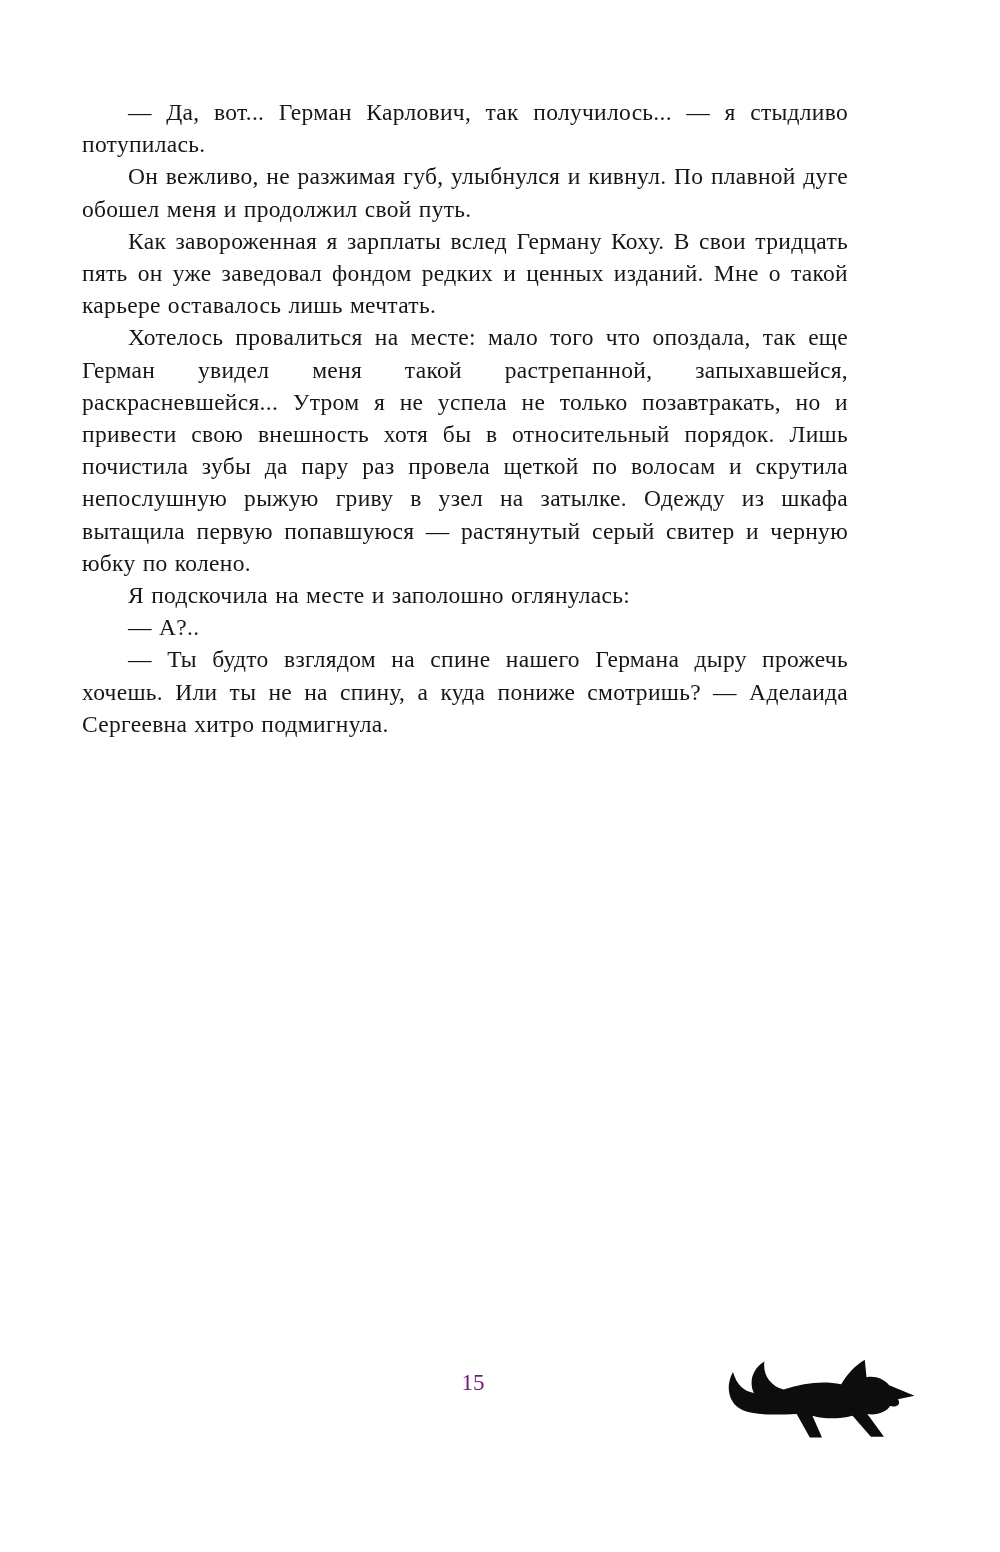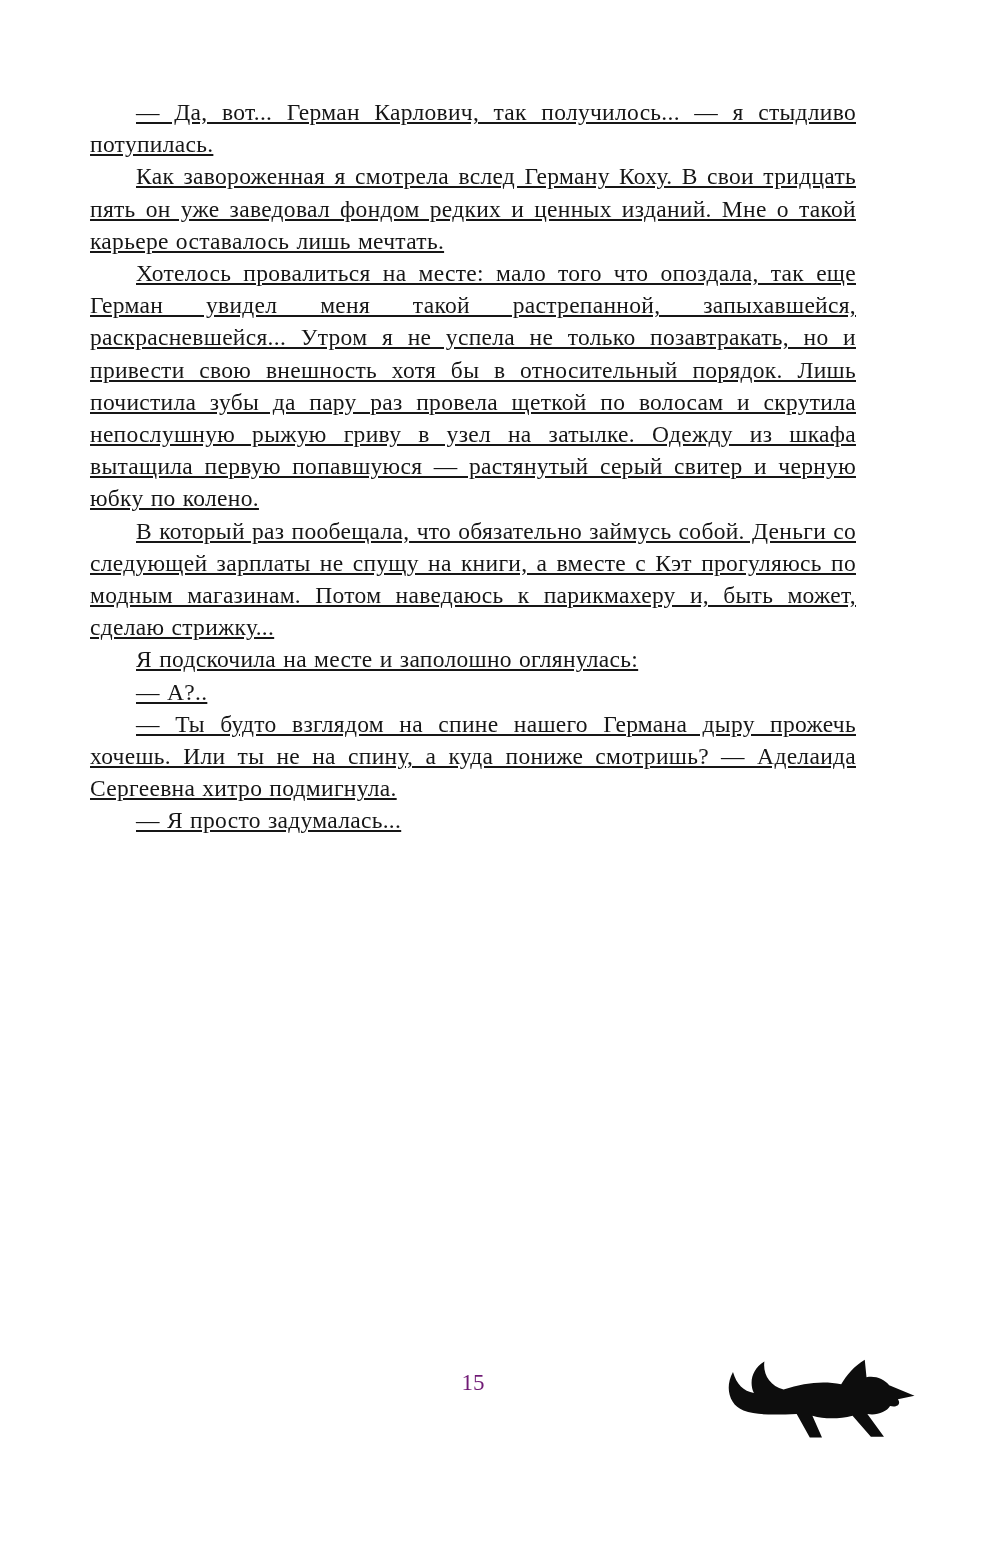--- a/index.html
+++ b/index.html
@@ -12,27 +12,26 @@
     width: 1000px;
     height: 1552px;
     background: #ffffff;
     overflow: hidden;
     font-family: "Liberation Serif", "DejaVu Serif", serif;
     color: #161616;
   }
   .text-block {
     position: absolute;
     top: 96px;
-    left: 90px;
+    left: 82px;
     width: 766px;
     text-align: justify;
     font-size: 23.5px;
     line-height: 32.2px;
     letter-spacing: 0.3px;
-    text-decoration: underline;
   }
   .text-block p {
     margin: 0;
     padding: 0;
     text-indent: 46px;
     word-spacing: 1px;
   }
   .page-number {
     position: absolute;
     top: 1370px;
@@ -55,27 +54,26 @@
     display: block;
   }
 </style>
 </head>
 <body>
 
 <div class="page">
 
   <div class="text-block">
     <p>— Да, вот... Герман Карлович, так получилось... — я стыдливо потупилась.</p>
-    <p>Как завороженная я смотрела вслед Герману Коху. В свои тридцать пять он уже заведовал фондом редких и ценных изданий. Мне о такой карьере оставалось лишь мечтать.</p>
+    <p>Он вежливо, не разжимая губ, улыбнулся и кивнул. По плавной дуге обошел меня и продолжил свой путь.</p>
+    <p>Как завороженная я зарплаты вслед Герману Коху. В свои тридцать пять он уже заведовал фондом редких и ценных изданий. Мне о такой карьере оставалось лишь мечтать.</p>
     <p>Хотелось провалиться на месте: мало того что опоздала, так еще Герман увидел меня такой растрепанной, запыхавшейся, раскрасневшейся... Утром я не успела не только позавтракать, но и привести свою внешность хотя бы в относительный порядок. Лишь почистила зубы да пару раз провела щеткой по волосам и скрутила непослушную рыжую гриву в узел на затылке. Одежду из шкафа вытащила первую попавшуюся — растянутый серый свитер и черную юбку по колено.</p>
-    <p>В который раз пообещала, что обязательно займусь собой. Деньги со следующей зарплаты не спущу на книги, а вместе с Кэт прогуляюсь по модным магазинам. Потом наведаюсь к парикмахеру и, быть может, сделаю стрижку...</p>
     <p>Я подскочила на месте и заполошно оглянулась:</p>
     <p>— А?..</p>
     <p>— Ты будто взглядом на спине нашего Германа дыру прожечь хочешь. Или ты не на спину, а куда пониже смотришь? — Аделаида Сергеевна хитро подмигнула.</p>
-    <p>— Я просто задумалась...</p>
   </div>
 
   <div class="page-number">15</div>
 
   <div class="fox-logo">
     <svg viewBox="0 0 220 100" xmlns="http://www.w3.org/2000/svg" aria-hidden="true">
       <path fill="#0d0d0d" d="M20,62
         C4,56 -2,36 8,18
         C12,32 20,40 32,42
         C26,30 30,14 44,6

